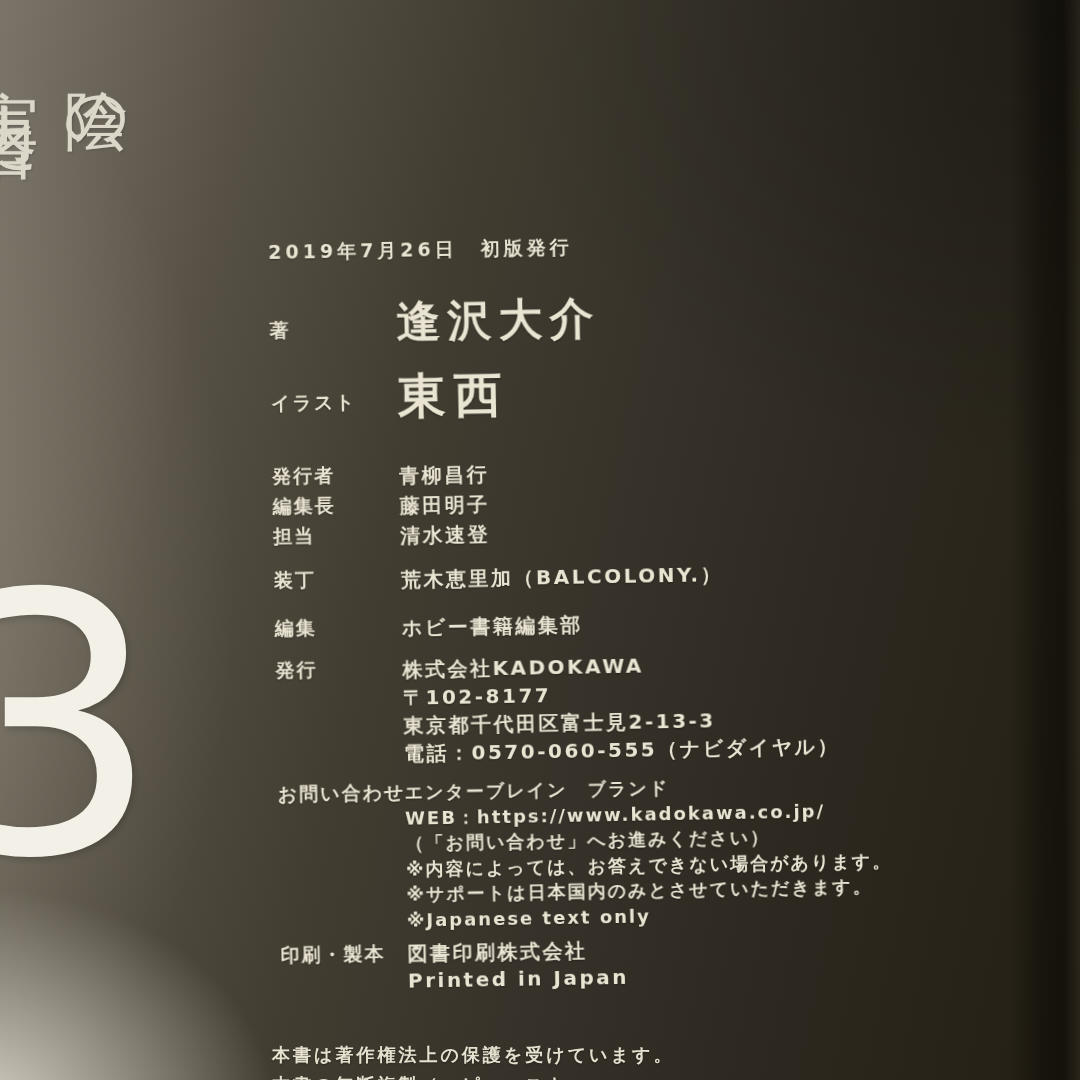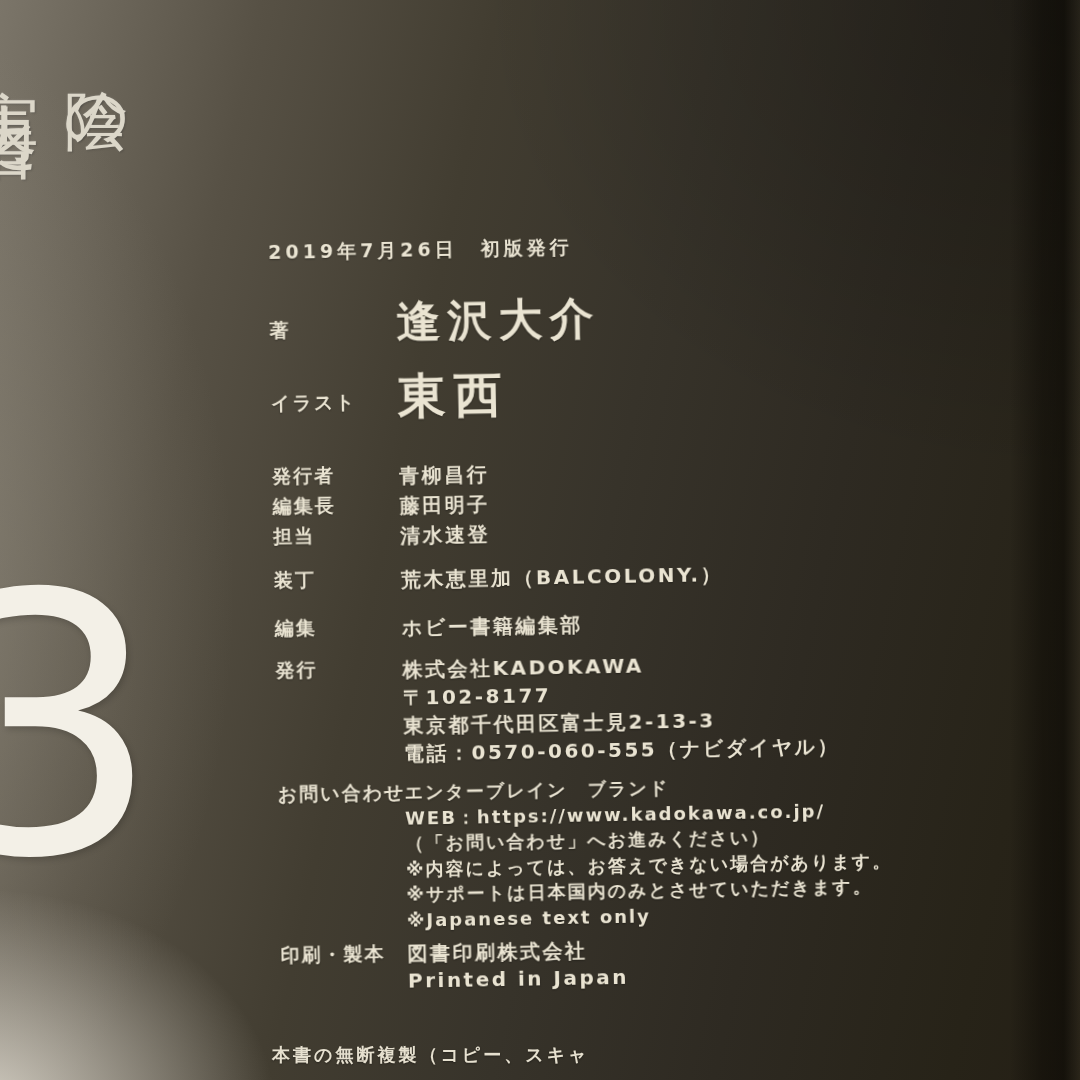--- a/index.html
+++ b/index.html
@@ -190,14 +190,15 @@
         <span class="label">印刷・製本</span>
         <div class="values">
           <div class="line">図書印刷株式会社</div>
           <div class="line">Printed in Japan</div>
         </div>
       </div>
     </div>
 </div>
 
 <div class="footer">
+  <div>本書は著作権法上の保護を受けています。</div>
   <div>本書の無断複製（コピー、スキャ</div>
 </div>
 
 </body></html>

